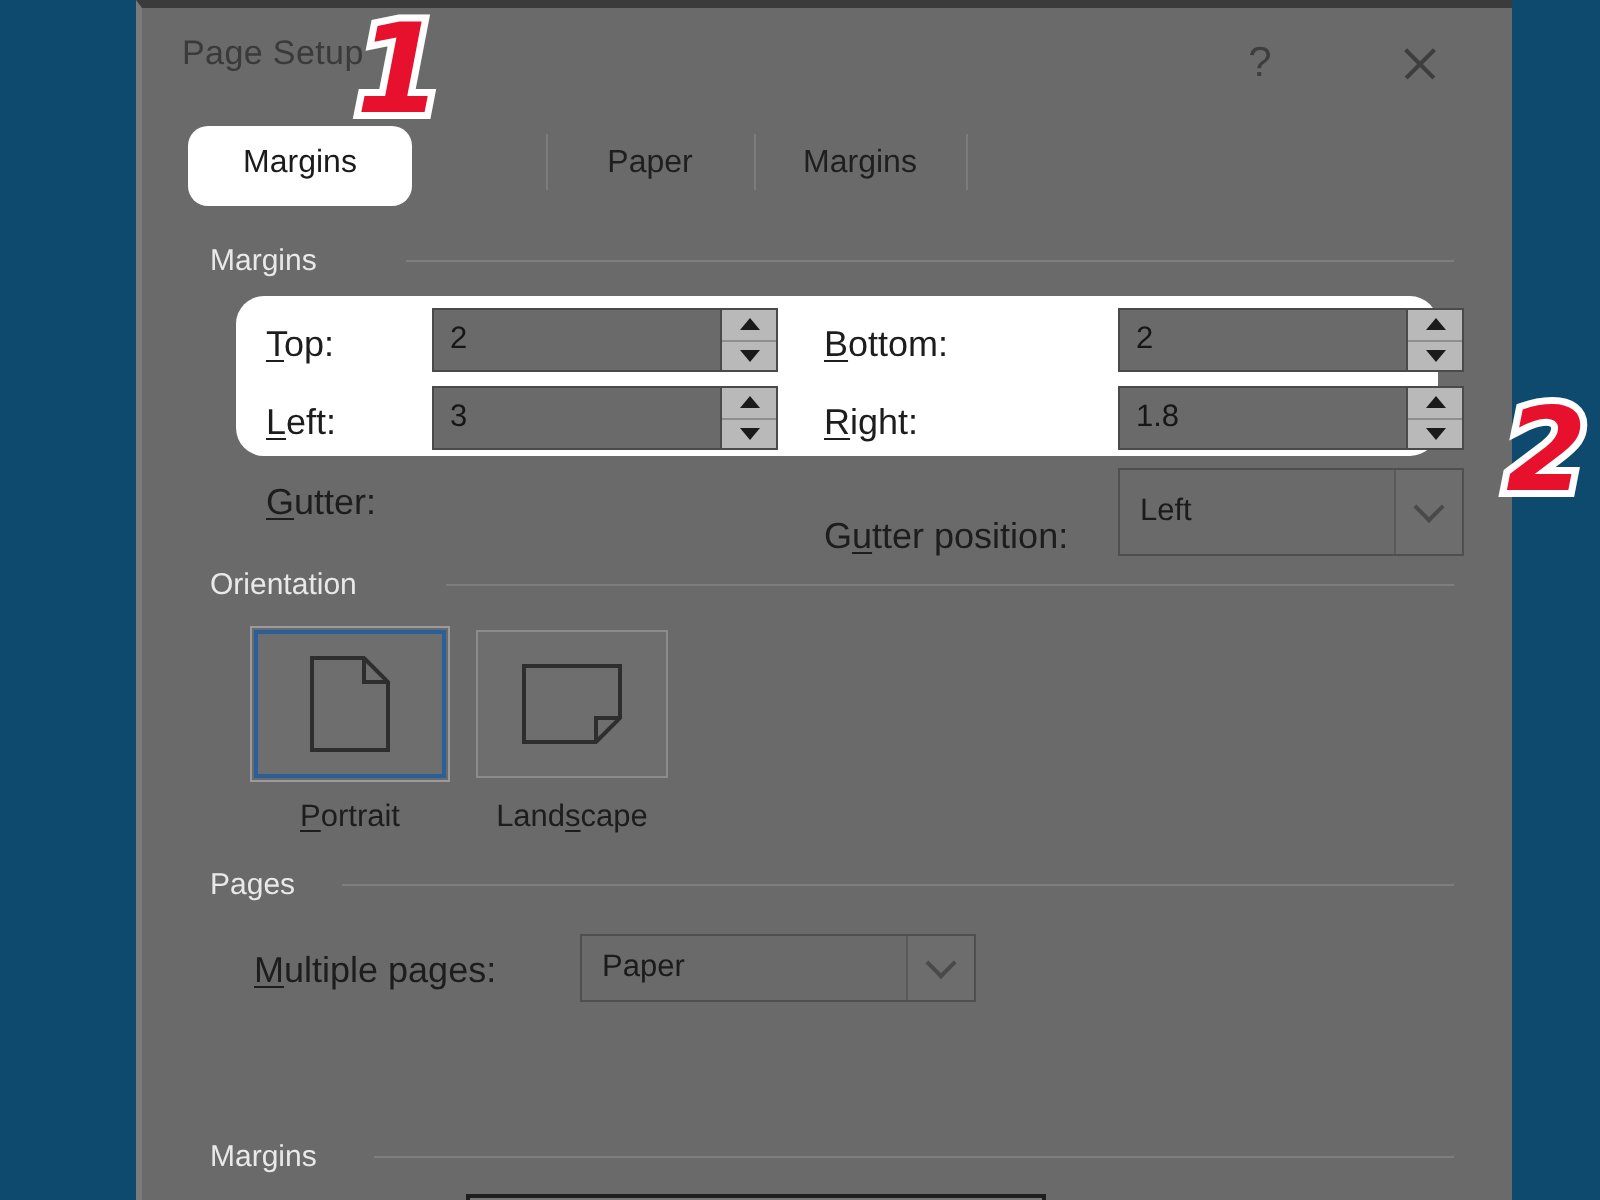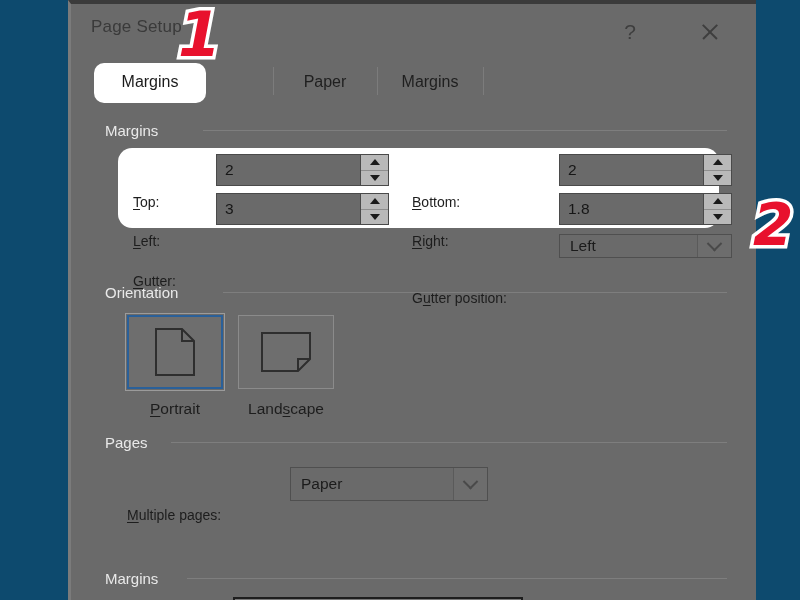--- a/index.html
+++ b/index.html
@@ -71,23 +71,22 @@
 
   .group-label {
     position: absolute; font-size: 15px; color: #e9e9e9;
     background: transparent; padding-right: 8px;
   }
   .group-rule {
     position: absolute; height: 1px; background: #7e7e7e;
   }
 
   .field-label {
-    position: absolute; font-size: 14px; color: #1d1d1d;
+    position: absolute; font-size: 18px; color: #1d1d1d;
     white-space: nowrap;
-    margin-top: 32px;
   }
   .field-label u { text-decoration: underline; text-underline-offset: 2px; }
 
   
   .spinbox {
     position: absolute; height: 32px;
     background: #6a6a6a; border: 1px solid #4a4a4a;
     display: flex; align-items: stretch;
   }
   .spinbox .val {
@@ -110,21 +109,21 @@
   .tri-up { border-bottom: 6px solid #1a1a1a; }
   .tri-dn { border-top: 6px solid #1a1a1a; }
 
   
   .hl-panel {
     position: absolute; background: #ffffff; border-radius: 14px;
   }
 
   
   .combo {
-    position: absolute; height: 24px;
+    position: absolute; height: 44px;
     background: #6a6a6a; border: 1px solid #4f4f4f;
     display: flex; align-items: stretch;
   }
   .combo .val {
     flex: 1; display: flex; align-items: center;
     padding-left: 10px; font-size: 15.5px; color: #1b1b1b;
   }
   .combo-arrow {
     width: 34px; background: #6d6d6d; border-left: 1px solid #5a5a5a;
     display: flex; align-items: center; justify-content: center;

